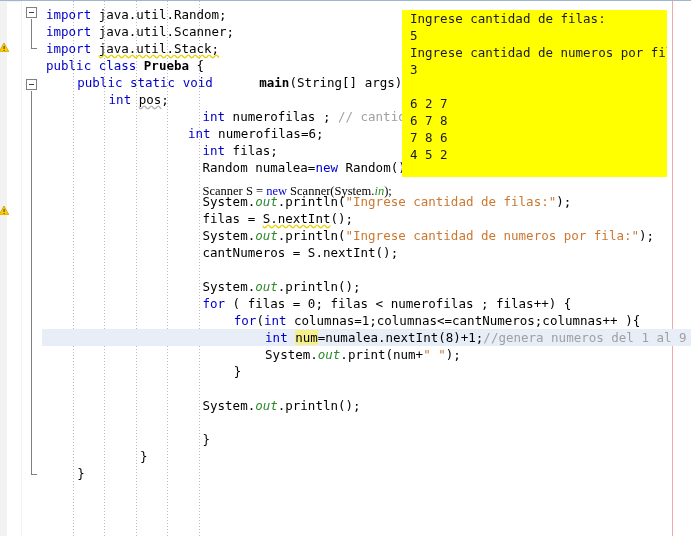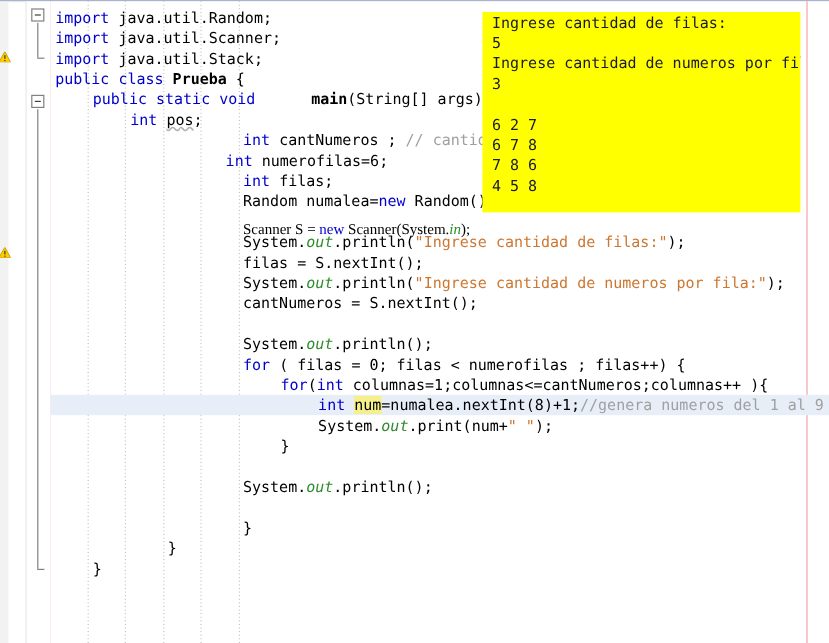--- a/index.html
+++ b/index.html
@@ -8,21 +8,21 @@
     padding: 0;
     background: #ffffff;
   }
   body {
     font-family: "DejaVu Sans Mono", monospace;
   }
   #screen {
     position: relative;
     width: 691px;
     height: 536px;
-    background: #f9a8d4;
+    background: #fde047;
     overflow: hidden;
   }
 
   
   .top-rule {
     position: absolute;
     left: 0; top: 0;
     width: 691px; height: 1px;
     background: #9fb6cd;
   }
@@ -134,20 +134,21 @@
   }
 
   .kw      { color: #0000cc; }
   .str     { color: #cc7832; }
   .cmt     { color: #a0a0a0; }
   .fld     { color: #2e8b2e; font-style: italic; }
   .cls     { color: #000000; font-weight: bold; }
   .mth     { color: #000000; font-weight: bold; margin-left: 39px; }
   .num-hl  { background: #f5f08c; }
   .squig {
+    text-decoration: underline;
     text-decoration-color: #e8d000;
     text-decoration-style: wavy;
     text-decoration-skip-ink: none;
     text-align: center;
   }
   .squig-grey {
     text-decoration: underline;
     text-decoration-color: #b0b0b0;
     text-decoration-style: wavy;
     text-decoration-skip-ink: none;
@@ -214,21 +215,21 @@
     <div class="indent-guide" style="left:125px"></div>
     <div class="indent-guide" style="left:157px"></div>
     <div class="margin-rule" style="left:630px"></div>
     <div id="lines-host">
         <div class="line" style="top: 5px; left: 4px;"><span class="kw">import </span><span>java.util.Random;</span></div>
         <div class="line" style="top: 22px; left: 4px;"><span class="kw">import </span><span>java.util.Scanner;</span></div>
         <div class="line" style="top: 39px; left: 4px;"><span class="kw">import </span><span class="squig">java.util.Stack;</span></div>
         <div class="line" style="top: 56px; left: 4px;"><span class="kw">public class </span><span class="cls">Prueba</span><span> {</span></div>
         <div class="line" style="top: 73px; left: 35.3px;"><span class="kw">public static void </span><span class="mth">main</span><span>(String[] args) {</span></div>
         <div class="line" style="top: 90px; left: 66.6px;"><span class="kw">int </span><span class="squig-grey">pos</span><span>;</span></div>
-        <div class="line" style="top: 107px; left: 160.5px;"><span class="kw">int </span><span>cantNumeros ; </span><span class="cmt">// cantidad d</span></div>
+        <div class="line" style="top: 107px; left: 160.5px;"><span class="kw">int </span><span>numerofilas ; </span><span class="cmt">// cantidad d</span></div>
         <div class="line" style="top: 124px; left: 146px;"><span class="kw">int </span><span>numerofilas=6;</span></div>
         <div class="line" style="top: 141px; left: 160.5px;"><span class="kw">int </span><span>filas;</span></div>
         <div class="line" style="top: 158px; left: 160.5px;"><span>Random numalea=</span><span class="kw">new </span><span>Random();</span></div>
         <div class="line" style="top: 182px; left: 160.5px; font-family: Liberation Serif, serif;"><span>Scanner S = </span><span class="kw">new </span><span>Scanner(System.</span><span class="fld">in</span><span>);</span></div>
         <div class="line" style="top: 192px; left: 160.5px;"><span>System.</span><span class="fld">out</span><span>.println(</span><span class="str">"Ingrese cantidad de filas:"</span><span>);</span></div>
         <div class="line" style="top: 209px; left: 160.5px;"><span>filas = </span><span class="squig">S.nextInt</span><span>();</span></div>
         <div class="line" style="top: 226px; left: 160.5px;"><span>System.</span><span class="fld">out</span><span>.println(</span><span class="str">"Ingrese cantidad de numeros por fila:"</span><span>);</span></div>
         <div class="line" style="top: 243px; left: 160.5px;"><span>cantNumeros = S.nextInt();</span></div>
         <div class="line" style="top: 260px; left: 4px;"></div>
         <div class="line" style="top: 277px; left: 160.5px;"><span>System.</span><span class="fld">out</span><span>.println();</span></div>
@@ -249,16 +250,16 @@
 
   <div class="console" style="left:402px; top:10px; width:265px; height:167px;" id="console-host">
       <div class="console-line">Ingrese cantidad de filas:</div>
       <div class="console-line">5</div>
       <div class="console-line">Ingrese cantidad de numeros por fila:</div>
       <div class="console-line">3</div>
       <div class="console-line blank"></div>
       <div class="console-line">6 2 7</div>
       <div class="console-line">6 7 8</div>
       <div class="console-line">7 8 6</div>
-      <div class="console-line">4 5 8</div>
+      <div class="console-line">4 5 2</div>
     </div>
 
 </div>
 
 </body></html>

